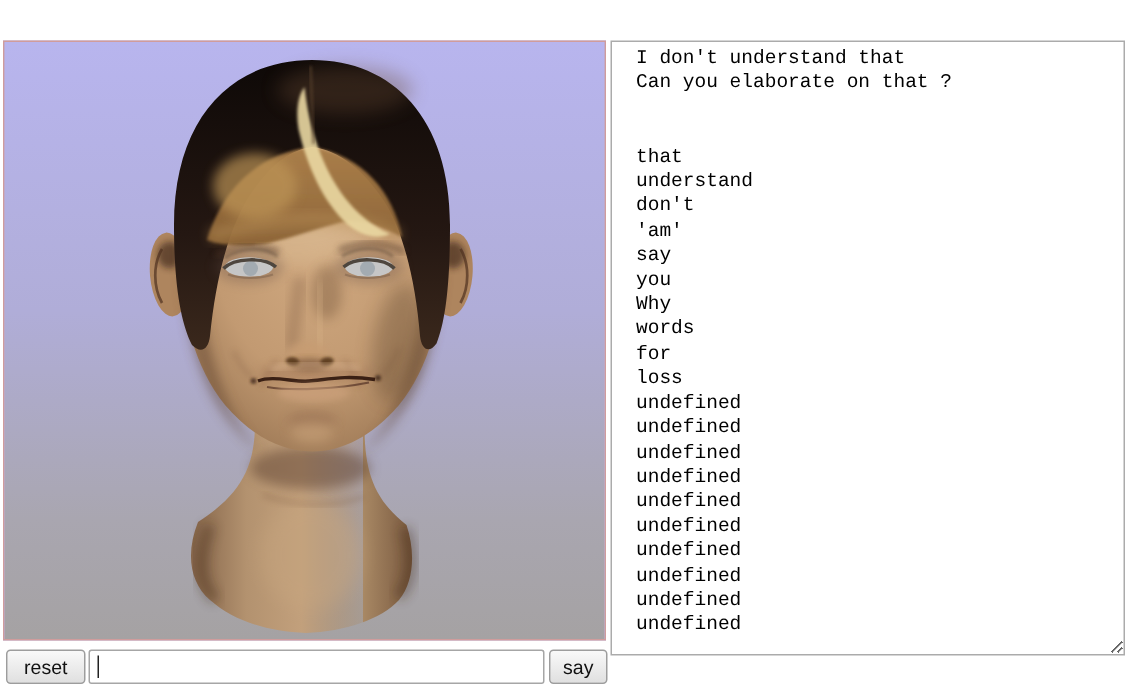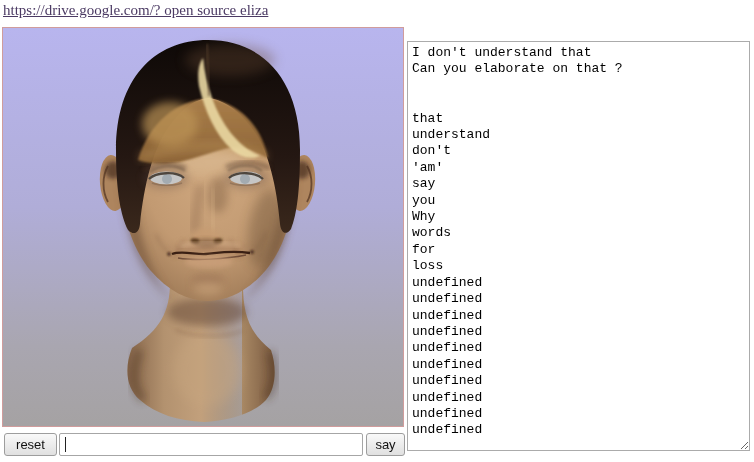--- a/index.html
+++ b/index.html
@@ -9,46 +9,45 @@
   
   #url-link{position:absolute;left:3px;top:2px;font-family:"Liberation Serif",serif;
             font-size:15px;color:#4b3a63;text-decoration:underline;white-space:nowrap;}
 
   
   #avatar-canvas{position:absolute;left:2px;top:27px;width:400px;height:398px;
                  border:1px solid #d09c9c;background:#b4b1e6;}
   #avatar-canvas svg{display:block;}
 
   
-  #transcript{position:absolute;left:407px;top:41px;width:343px;height:410px;
+  #transcript{position:absolute;left:407px;top:27px;width:343px;height:410px;
               box-sizing:border-box;border:1px solid #ababab;border-radius:0;
               font-family:"Liberation Mono","DejaVu Sans Mono",monospace;
               font-size:13px;line-height:16.4px;color:#000;background:#fff;
-              padding:3px 4px;resize:both;overflow:auto;outline:none;white-space:pre;}
+              padding:3px 16px;resize:both;overflow:auto;outline:none;white-space:pre;}
 
   
   .ui-btn{position:absolute;top:433px;height:23px;box-sizing:border-box;
           border:1px solid #9d9d9d;border-radius:3px;
           background:linear-gradient(#f9f9f9,#e0e0e0);
           font-family:"Liberation Sans",sans-serif;font-size:13px;color:#111;
           padding:0;text-align:center;cursor:pointer;}
   #reset-button{left:4px;width:53px;}
   #say-button{left:366px;width:39px;}
   #chat-input{position:absolute;left:59px;top:433px;width:304px;height:23px;
               box-sizing:border-box;border:1px solid #a6a6a6;border-radius:2px;
               background:#fff;font-family:"Liberation Sans",sans-serif;font-size:13px;
               padding:2px 4px;outline:none;}
   #text-caret{position:absolute;left:65px;top:437px;width:1px;height:15px;background:#222;}
 </style>
 </head>
 <body>
 
 <div id="page">
 
-  <a id="url-link" href="#">https://drive.google.com/? open source eliza</a>
 
   <div id="avatar-canvas">
     <svg width="400" height="398" viewBox="0 0 400 398" aria-hidden="true">
       <defs>
         <linearGradient id="bgGrad" x1="0" y1="0" x2="0" y2="1">
           <stop offset="0" stop-color="#b8b5ee"></stop>
           <stop offset="0.45" stop-color="#b0add8"></stop>
           <stop offset="0.8" stop-color="#a9a6b0"></stop>
           <stop offset="1" stop-color="#a5a2a3"></stop>
         </linearGradient>

